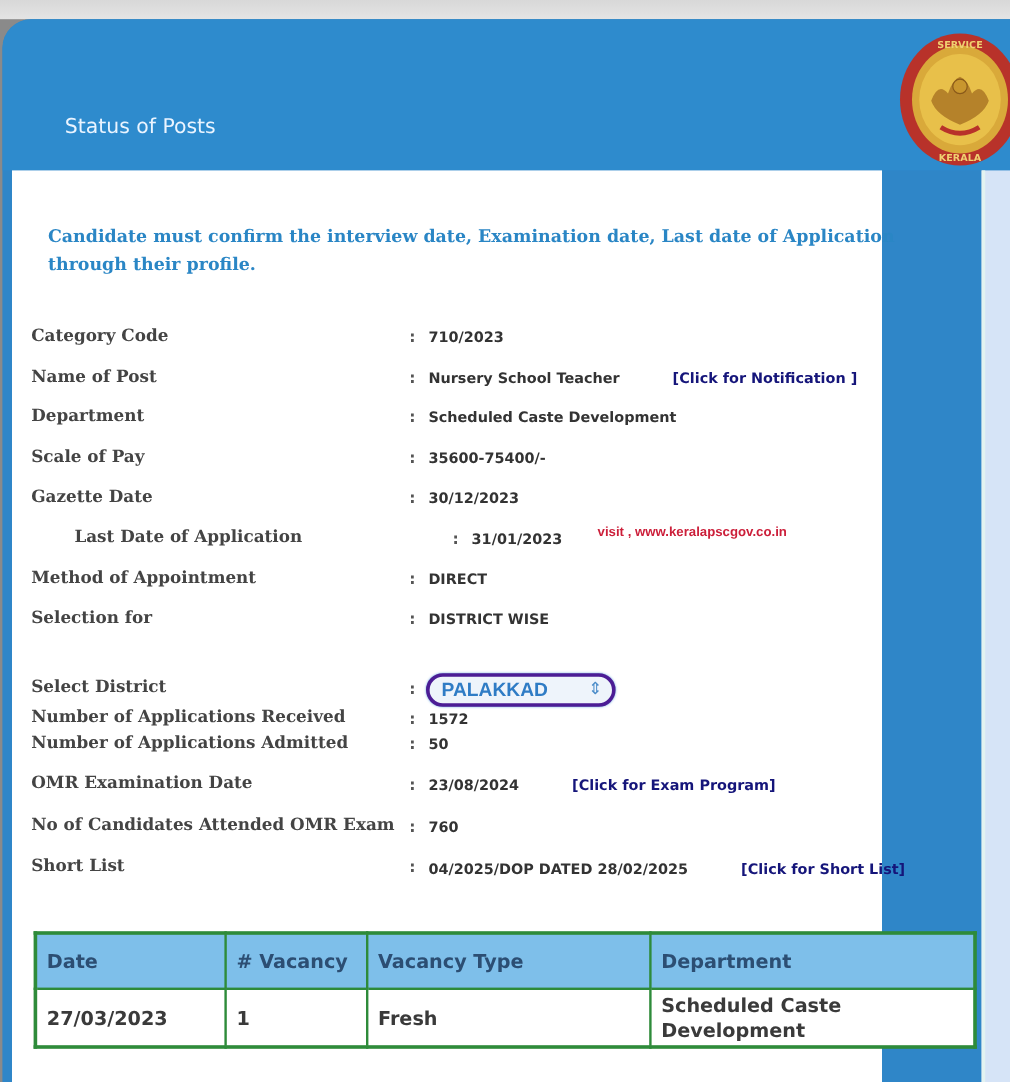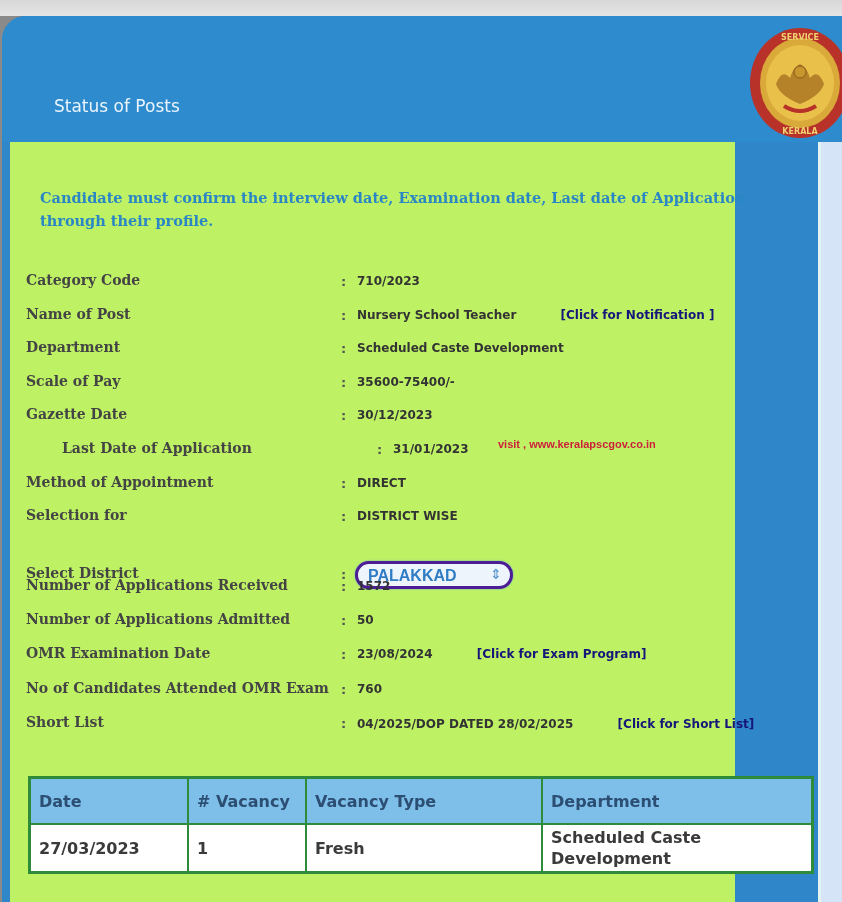--- a/index.html
+++ b/index.html
@@ -33,21 +33,21 @@
   }
   .subtitle {
     position: absolute; left: 52px; top: 80px;
     color: #eaf4ff; font-size: 17px; font-family: "DejaVu Sans", sans-serif;
   }
   .emblem {
     position: absolute; left: 746px; top: 10px; width: 104px; height: 114px;
   }
   .content {
     position: absolute; left: 8px; top: 126px; width: 725px; height: 760px;
-    background: #bef264;
+    background: #ffffff;
     text-decoration: underline;
   }
   .rightpane {
     position: absolute; left: 816px; top: 126px; width: 24px; height: 760px;
     background: #d6e4f7;
     border-left: 3px solid #e3f3f1;
   }
   .notice {
     position: absolute; left: 30px; top: 44px; width: 740px;
     color: #2a86c5; font-family: "DejaVu Serif", serif; font-weight: bold;
@@ -178,21 +178,21 @@
 
     <div class="row" style="top:399px;margin-top:24px;">
       <span class="label">Select District</span>
       <span class="colon">:</span>
       <div class="select">
         <span class="sv">PALAKKAD</span>
         <span class="chev">⇕</span>
       </div>
     </div>
 
-    <div class="row" style="top:435px;padding-left:16px;">
+    <div class="row" style="top:448px;padding-left:16px;">
       <span class="label">Number of Applications Received</span>
       <span class="colon">:</span>
       <span class="value">1572</span>
     </div>
 
     <div class="row" style="top:469px;">
       <span class="label">Number of Applications Admitted</span>
       <span class="colon">:</span>
       <span class="value">50</span>
     </div>

